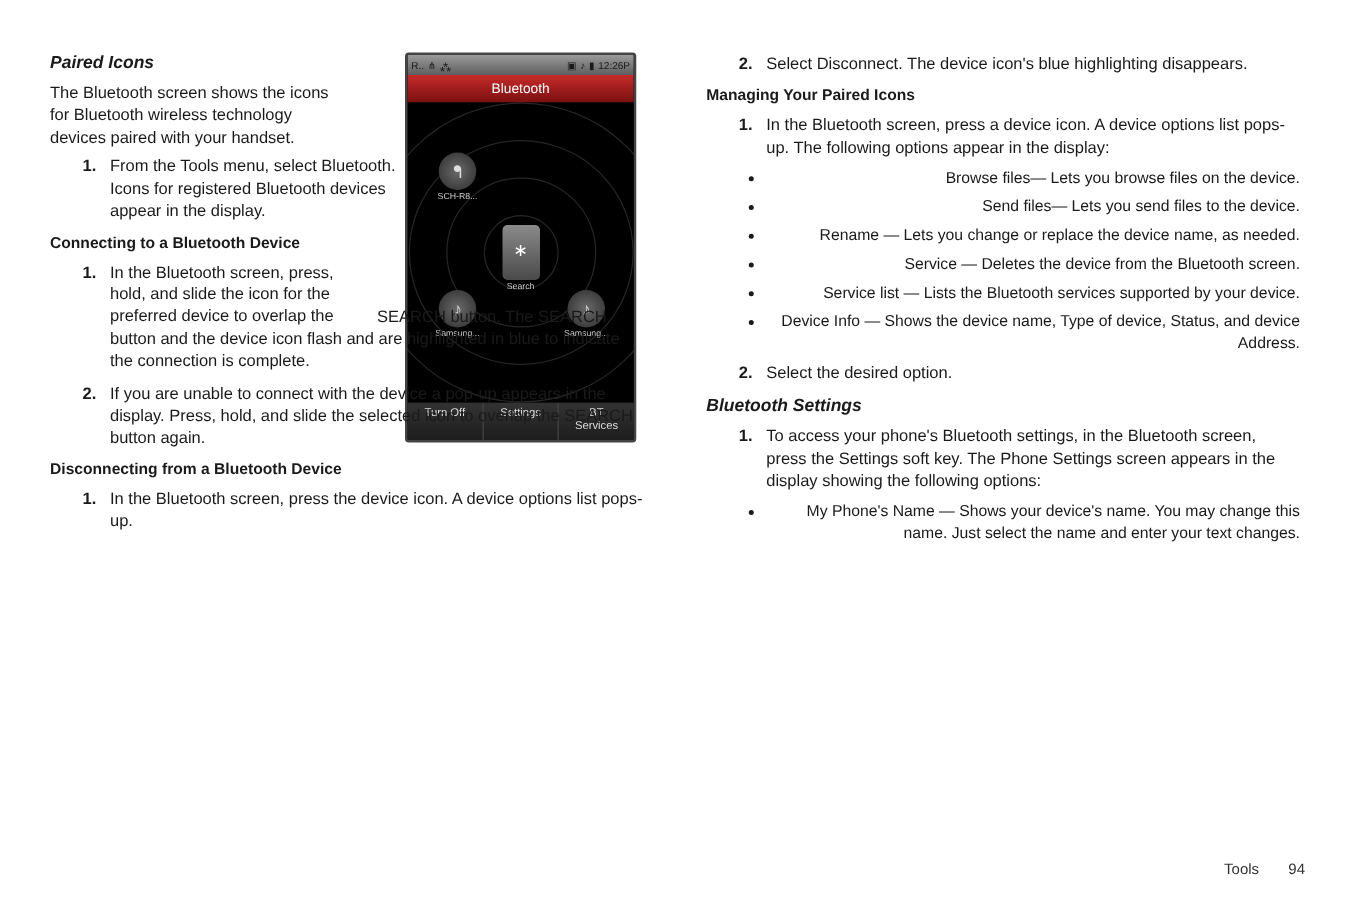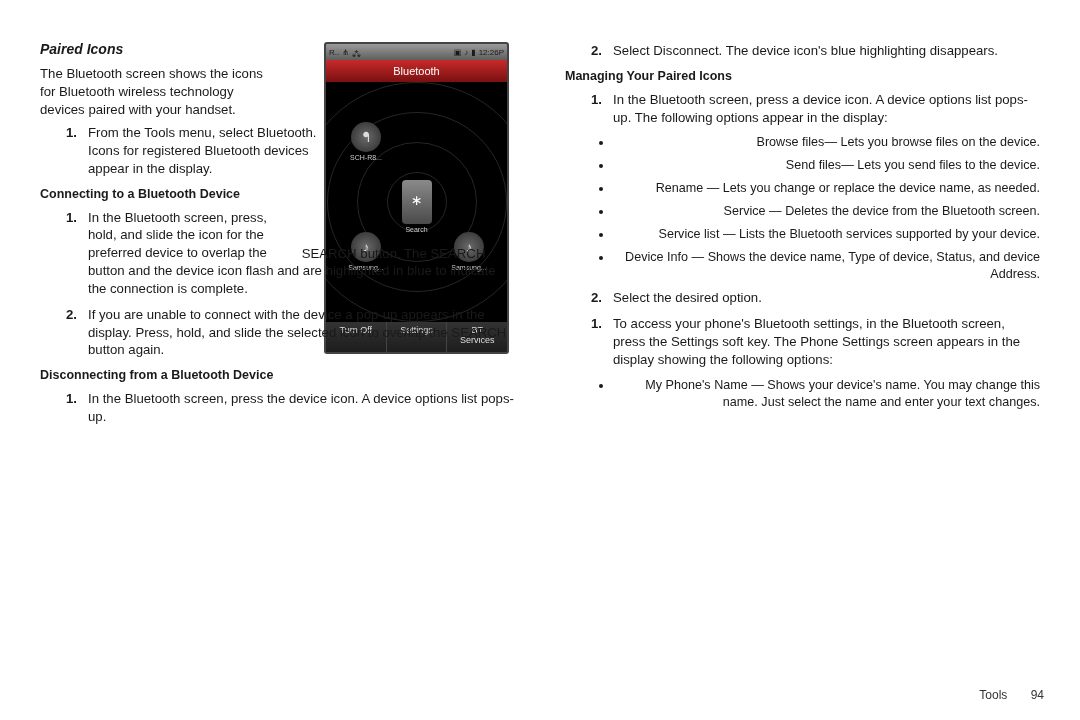--- a/index.html
+++ b/index.html
@@ -285,20 +285,21 @@
         <li><span class="b">Send files</span><span>— Lets you send files to the device.</span></li>
         <li><span class="b">Rename</span><span> — Lets you change or replace the device name, as needed.</span></li>
         <li><span class="b">Service</span><span> — Deletes the device from the Bluetooth screen.</span></li>
         <li><span class="b">Service list</span><span> — Lists the Bluetooth services supported by your device.</span></li>
         <li><span class="b">Device Info</span><span> — Shows the device name, Type of device, Status, and device Address.</span></li>
       </ul>
       <ol class="steps start2">
         <li>Select the desired option.</li>
       </ol>
 
+      <div class="h-italic">Bluetooth Settings</div>
       <ol class="steps">
         <li>
           <span>To access your phone's Bluetooth settings, in the </span><span class="b">Bluetooth</span><span> screen, press the </span><span class="b">Settings</span><span> soft key. The Phone Settings screen appears in the display showing the following options:</span>
         </li>
       </ol>
       <ul class="bullets">
         <li><span class="b">My Phone's Name</span><span> — Shows your device's name. You may change this name. Just select the name and enter your text changes.</span></li>
       </ul>
     </div>
   </div>

